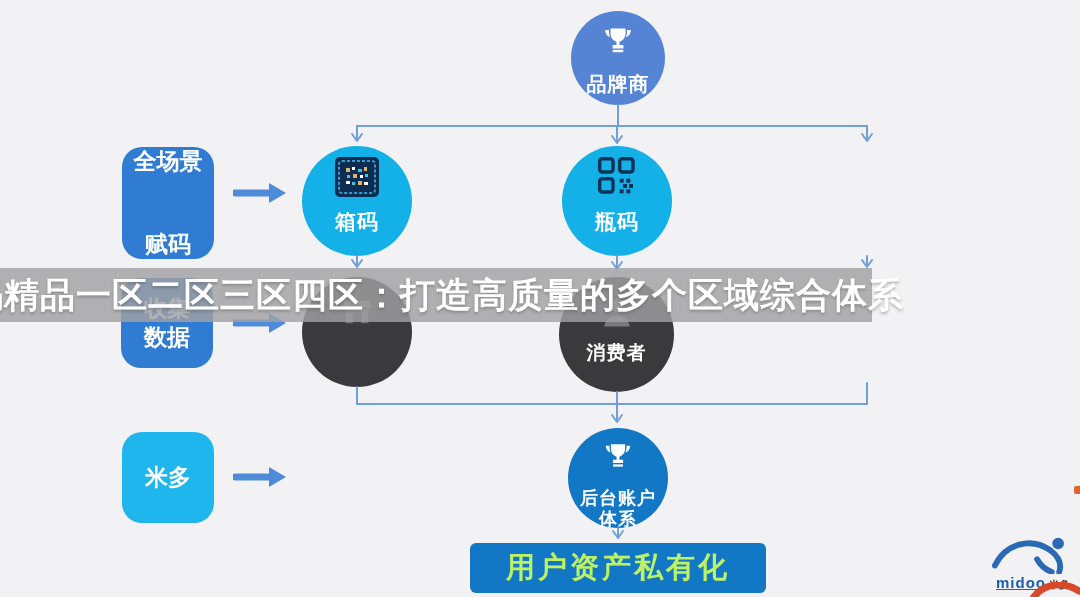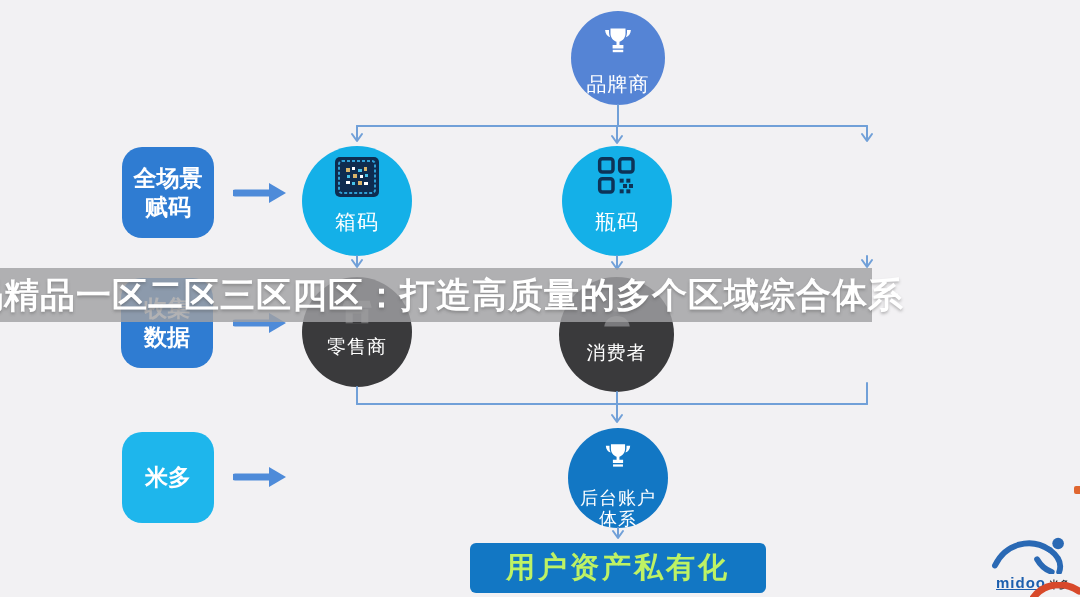--- a/index.html
+++ b/index.html
@@ -2,21 +2,21 @@
 <html><head>
 <meta charset="utf-8">
 <style>
   html,body{margin:0;padding:0;}
   body{font-family:"Liberation Sans",sans-serif;}
   #canvas{position:relative;width:1080px;height:597px;background:#f2f1f3;overflow:hidden;}
 
   
   .circle{position:absolute;border-radius:50%;}
   .node-label{position:absolute;left:0;width:100%;text-align:center;color:#fff;
-    font-weight:normal;font-family:"Liberation Sans",sans-serif;letter-spacing:1px;}
+    font-weight:bold;font-family:"Liberation Sans",sans-serif;letter-spacing:1px;}
   .node-icon{position:absolute;left:50%;transform:translateX(-50%);}
 
   
   .brand{left:571px;top:11px;width:94px;height:94px;background:#5584d5;}
   .brand .node-icon{top:13px;}
   .brand .node-label{top:60px;font-size:20px;}
 
   
   .code-node{width:110px;height:110px;background:#14b0e8;top:146px;}
   .code-box{left:302px;} .code-bottle{left:562px;} .code-guide{left:812px;}
@@ -37,21 +37,21 @@
   
   .account{left:568px;top:428px;width:100px;height:100px;background:#1277c4;}
   .account .node-icon{top:12px;}
   .account .node-label{top:60px;font-size:18px;line-height:21px;letter-spacing:1px;}
   .account .node-label span{display:block;}
 
   
   .side-box{position:absolute;border-radius:20px;color:#fff;text-align:center;
     font-family:"Liberation Serif",serif;font-weight:600;font-size:23px;line-height:29px;
     display:flex;flex-direction:column;justify-content:center;}
-  .box-scene{left:122px;top:147px;width:92px;height:91px;background:#2f7cd2;}
+  .box-scene{left:122px;top:147px;width:92px;height:112px;background:#2f7cd2;justify-content:space-between;}
   .box-data{left:121px;top:278px;width:92px;height:90px;background:#2f7cd2;}
   .box-midoo{left:122px;top:432px;width:92px;height:91px;background:#1eb6ec;}
 
   .chunky-arrow{position:absolute;width:56px;height:26px;}
   .arrow-1{left:233px;top:180px;}
   .arrow-2{left:233px;top:310px;}
   .arrow-3{left:233px;top:464px;}
 
   
   #connectors{position:absolute;left:0;top:0;z-index:5;pointer-events:none;}
@@ -171,21 +171,20 @@
 
 
   <div class="circle role-node role-retail">
     <span class="node-icon">
       <svg width="34" height="34" viewBox="0 0 24 24" fill="#c9c9cc">
         <path d="M3 4h18l1.4 5H1.6z"></path>
         <path d="M4 10h16v10H4z" opacity="0.8"></path>
         <path d="M9 13h6v7H9z" fill="#3a3a3c"></path>
       </svg>
     </span>
-    <span class="node-label">零售商</span>
   </div>
 
   <div class="circle role-node role-consumer">
     <span class="node-icon">
       <svg width="36" height="36" viewBox="0 0 24 24" fill="#c9c9cc">
         <circle cx="12" cy="7" r="4.2"></circle>
         <path d="M3.5 21c.6-4.6 4.2-7 8.5-7s7.9 2.4 8.5 7z"></path>
       </svg>
     </span>
     <span class="node-label">消费者</span>

